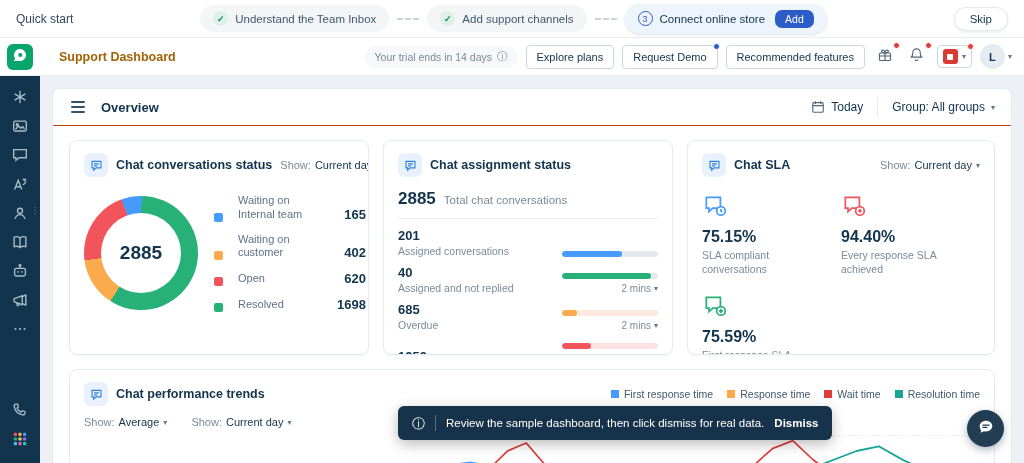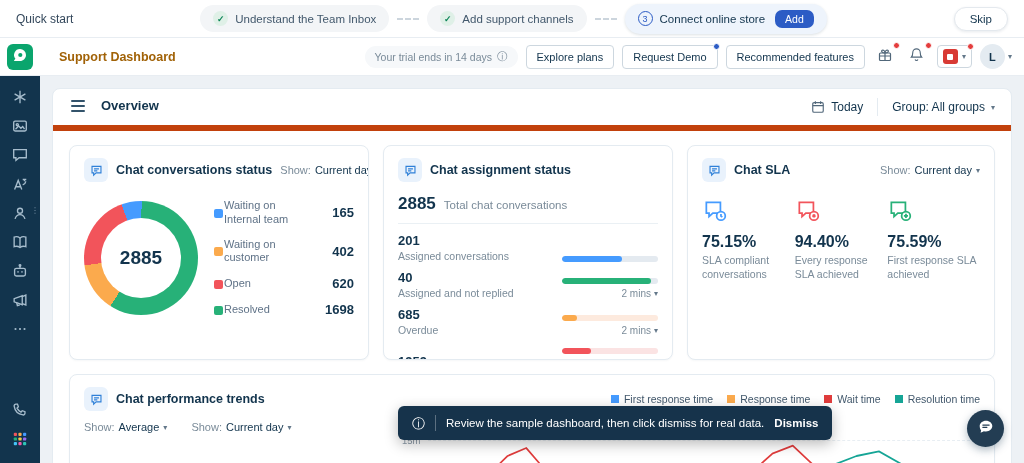--- a/index.html
+++ b/index.html
@@ -37,21 +37,21 @@
 
   
   .app-body { display: flex; height: 387px; }
   .sidebar { width: 40px; background: #12344d; display: flex; flex-direction: column; align-items: center; padding: 8px 0 8px; flex-shrink: 0; }
   .nav-item { width: 40px; height: 29px; display: flex; align-items: center; justify-content: center; color: #a7bdcd; cursor: pointer; position: relative; }
   .nav-kebab { position: absolute; right: 1px; top: 7px; font-size: 8px; color: #7e97ab; line-height: 1; }
   .nav-spacer { flex: 1; }
 
   .main { flex: 1; padding: 12px; overflow: hidden; }
   .panel { background: #fff; border: 1px solid #e4ebf1; border-radius: 8px; min-height: 620px; }
-  .overview-bar { display: flex; padding: 9px 16px; border-bottom: 6px solid #c2410c; gap: 14px; }
+  .overview-bar { display: flex; align-items: center; padding: 9px 16px; border-bottom: 1px solid #c2410c; gap: 14px; }
   .menu-icon { display: flex; flex-direction: column; gap: 3px; cursor: pointer; padding: 2px; }
   .menu-icon i { display: block; width: 14px; height: 2px; background: #33536b; border-radius: 1px; }
   .overview-title { font-size: 13px; font-weight: bold; color: #12344d; }
   .ov-right { margin-left: auto; display: flex; align-items: center; gap: 14px; }
   .ov-select { display: flex; align-items: center; gap: 6px; font-size: 12px; color: #12344d; cursor: pointer; }
   .ov-divider { width: 1px; height: 18px; background: #e4ebf1; }
 
   .cards-wrap { padding: 14px 16px; }
   .cards-row { display: flex; gap: 14px; align-items: stretch; }
   .card { background: #fff; border: 1px solid #e4ebf1; border-radius: 8px; padding: 12px 14px; box-shadow: 0 1px 2px rgba(18,52,77,.04); overflow: hidden; }
@@ -64,40 +64,40 @@
   .show-select { margin-left: auto; display: flex; align-items: center; gap: 4px; font-size: 11px; cursor: pointer; white-space: nowrap; }
   .show-label { color: #7a8b99; }
   .show-value { color: #12344d; }
 
   
   .conv-body { display: flex; align-items: center; margin-top: 17px; gap: 16px; }
   .donut { width: 114px; height: 114px; border-radius: 50%; position: relative; flex-shrink: 0; background: #eee; }
   .donut-hole { position: absolute; inset: 17px; background: #fff; border-radius: 50%; display: flex; align-items: center; justify-content: center; }
   .donut-total { font-size: 19px; font-weight: bold; color: #12344d; }
   .legend { flex: 1; display: flex; flex-direction: column; gap: 11px; }
-  .legend-item { display: flex; align-items: center; gap: 1px; font-size: 11px; color: #5f7287; }
+  .legend-item { display: flex; align-items: flex-end; gap: 15px; font-size: 11px; color: #5f7287; }
   .legend-sq { width: 9px; height: 9px; border-radius: 2px; margin-top: 1px; flex-shrink: 0; background: #ccc; }
   .legend-label { width: 84px; line-height: 1.25; }
   .legend-value { margin-left: auto; font-size: 13px; font-weight: bold; color: #12344d; }
 
   
   .assign-total { margin-top: 12px; padding-bottom: 9px; border-bottom: 1px solid #eaf0f4; display: flex; align-items: baseline; gap: 8px; }
   .assign-total-num { font-size: 17px; font-weight: bold; color: #12344d; }
   .assign-total-label { font-size: 11.5px; color: #7a8b99; }
   .assign-rows { margin-top: 9px; display: flex; flex-direction: column; gap: 8px; }
   .assign-row { display: flex; align-items: flex-end; }
   .assign-num { font-size: 13px; font-weight: bold; color: #12344d; }
   .assign-label { font-size: 10.5px; color: #7a8b99; margin-top: 2px; white-space: nowrap; }
   .assign-right { margin-left: auto; width: 96px; padding-top: 4px; }
   .bar-track { height: 6px; border-radius: 3px; background: #e4eaf0; overflow: hidden; }
   .bar-fill { height: 100%; border-radius: 3px; background: #459bff; }
   .assign-time { margin-top: 4px; display: flex; justify-content: flex-end; align-items: center; gap: 3px; font-size: 10px; color: #7a8b99; cursor: pointer; }
 
   
-  .sla-grid { margin-top: 16px; display: grid; grid-template-columns: 1fr 1fr 1fr; row-gap: 17px; }
+  .sla-grid { margin-top: 16px; display: grid; grid-template-columns: 1fr 1fr; row-gap: 17px; }
   .sla-icon { width: 26px; height: 26px; }
   .sla-value { font-size: 16px; font-weight: bold; color: #12344d; margin-top: 5px; }
   .sla-label { font-size: 10.5px; color: #7a8b99; margin-top: 3px; max-width: 132px; line-height: 1.3; }
 
   
   .card.trends { margin-top: 14px; height: 170px; position: relative; }
   .trends-head { display: flex; align-items: center; gap: 8px; }
   .trends-legend { margin-left: auto; display: flex; gap: 14px; align-items: center; }
   .tl-item { display: flex; align-items: center; gap: 5px; font-size: 10.5px; color: #42586c; white-space: nowrap; }
   .tl-sq { width: 8px; height: 8px; background: #ccc; }

